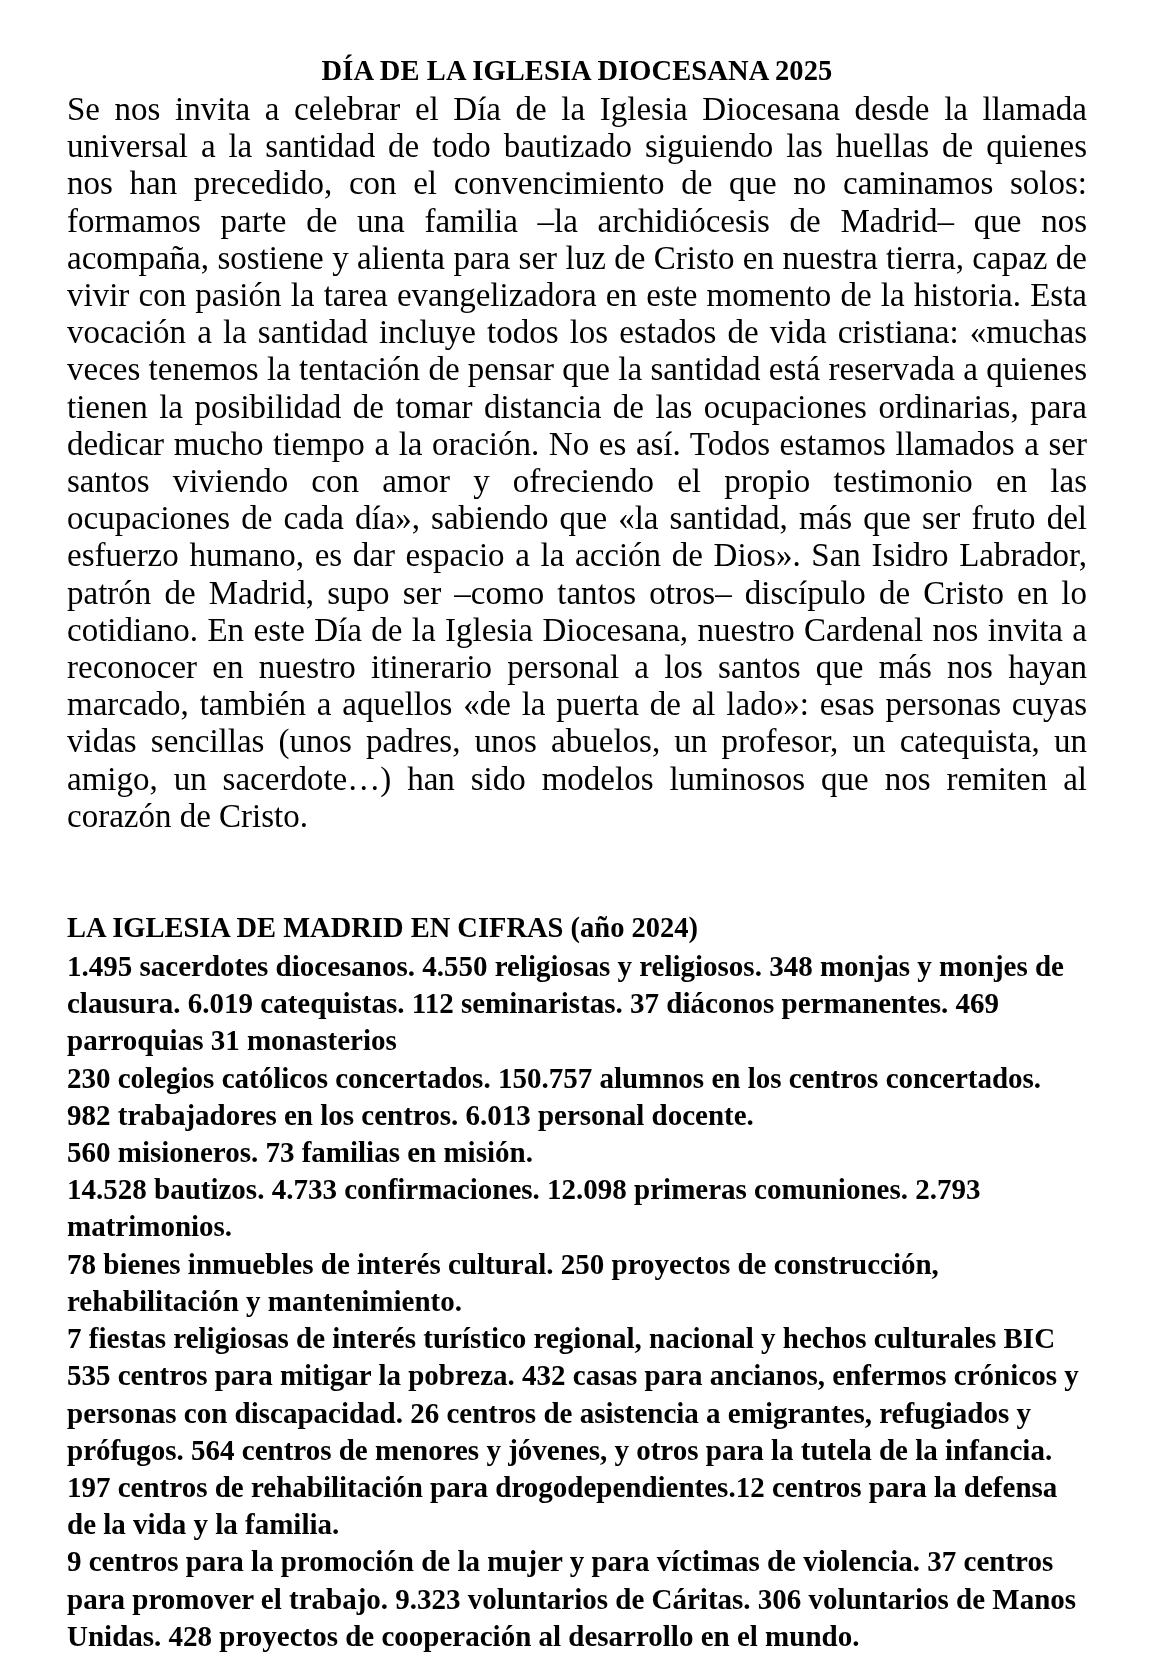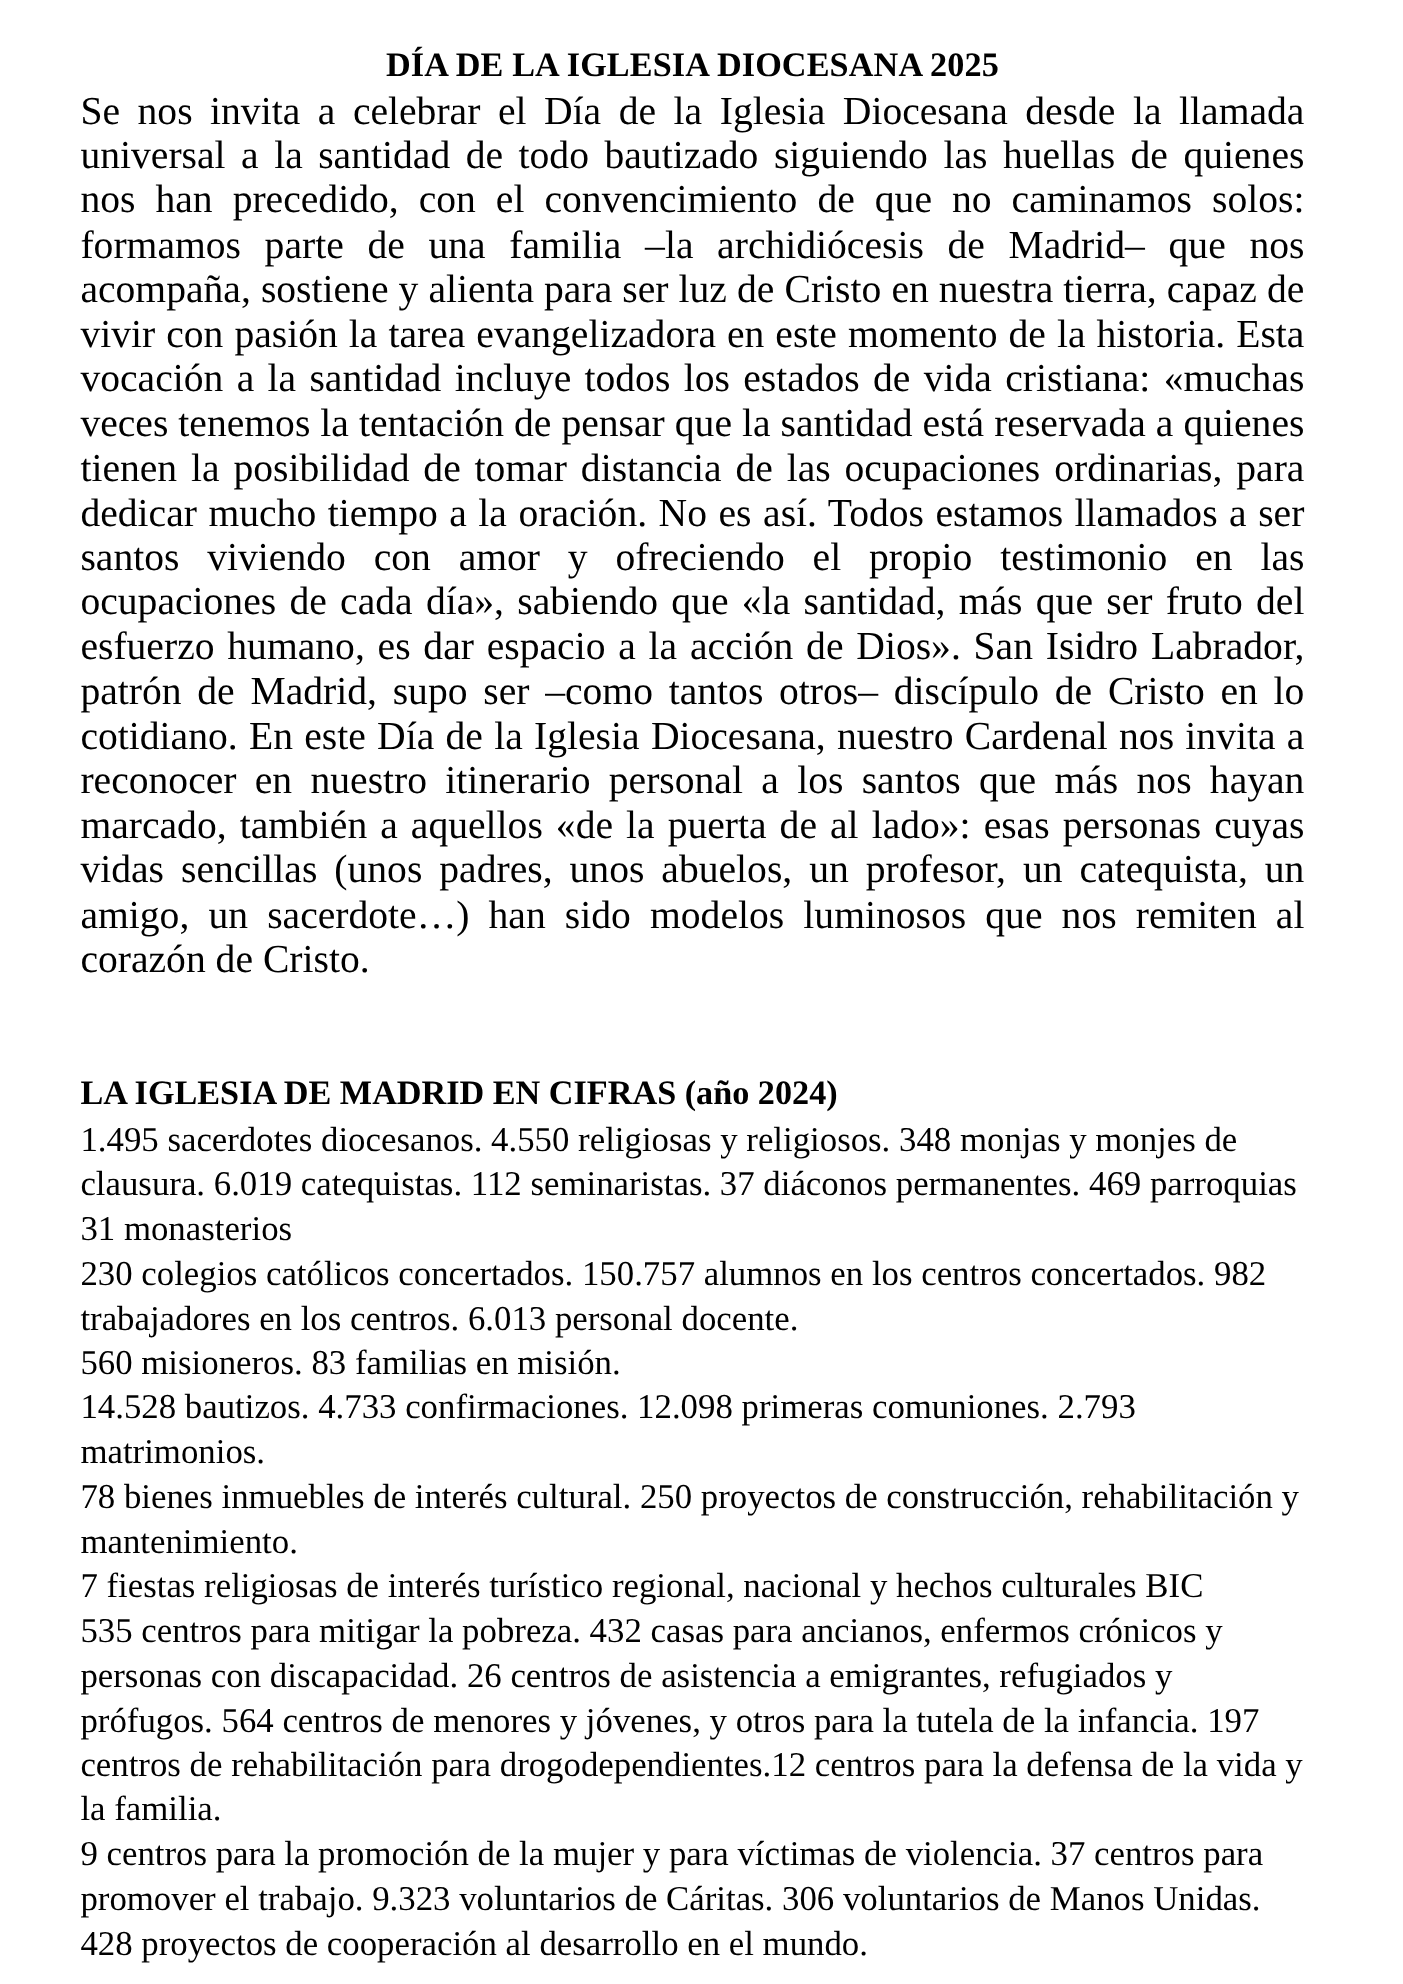--- a/index.html
+++ b/index.html
@@ -14,21 +14,21 @@
     font-family: "Liberation Serif", "DejaVu Serif", serif;
     color: #000000;
     -webkit-font-smoothing: antialiased;
   }
 
   .page {
     position: relative;
     width: 1169px;
     height: 1653px;
     box-sizing: border-box;
-    padding: 36px 82px 0 67px;
+    padding: 52px 82px 0 67px;
     overflow: hidden;
   }
 
   .doc-heading {
     text-align: center;
     font-weight: bold;
     font-size: 28.5px;
     line-height: 37px;
     margin: 0 0 2px 0;
     letter-spacing: 0.1px;
@@ -57,20 +57,21 @@
   .stats-block {
     text-align: left;
     font-size: 29px;
     line-height: 37.2px;
     margin: 0;
   }
 
   .stats-line {
     margin: 0;
     padding: 0;
+    font-weight: bold;
   }
 
   .stats-spacer {
     height: 20px;
   }
 </style>
 </head>
 <body>
 
 <div class="page">
@@ -79,21 +80,21 @@
 
   <p class="intro-paragraph">Se nos invita a celebrar el Día de la Iglesia Diocesana desde la llamada universal a la santidad de todo bautizado siguiendo las huellas de quienes nos han precedido, con el convencimiento de que no caminamos solos: formamos parte de una familia –la archidiócesis de Madrid– que nos acompaña, sostiene y alienta para ser luz de Cristo en nuestra tierra, capaz de vivir con pasión la tarea evangelizadora en este momento de la historia. Esta vocación a la santidad incluye todos los estados de vida cristiana: «muchas veces tenemos la tentación de pensar que la santidad está reservada a quienes tienen la posibilidad de tomar distancia de las ocupaciones ordinarias, para dedicar mucho tiempo a la oración. No es así. Todos estamos llamados a ser santos viviendo con amor y ofreciendo el propio testimonio en las ocupaciones de cada día», sabiendo que «la santidad, más que ser fruto del esfuerzo humano, es dar espacio a la acción de Dios». San Isidro Labrador, patrón de Madrid, supo ser –como tantos otros– discípulo de Cristo en lo cotidiano. En este Día de la Iglesia Diocesana, nuestro Cardenal nos invita a reconocer en nuestro itinerario personal a los santos que más nos hayan marcado, también a aquellos «de la puerta de al lado»: esas personas cuyas vidas sencillas (unos padres, unos abuelos, un profesor, un catequista, un amigo, un sacerdote…) han sido modelos luminosos que nos remiten al corazón de Cristo.</p>
 
   <div class="section-gap"></div>
 
   <h2 class="stats-heading">LA IGLESIA DE MADRID EN CIFRAS (año 2024)</h2>
 
   <div class="stats-block">
     <p class="stats-line">1.495 sacerdotes diocesanos. 4.550 religiosas y religiosos. 348 monjas y monjes de clausura. 6.019 catequistas. 112 seminaristas. 37 diáconos permanentes. 469 parroquias 31 monasterios</p>
     <p class="stats-line">230 colegios católicos concertados. 150.757 alumnos en los centros concertados. 982 trabajadores en los centros. 6.013 personal docente.</p>
-    <p class="stats-line">560 misioneros. 83 familias en misión.</p>
+    <p class="stats-line">560 misioneros. 73 familias en misión.</p>
     <p class="stats-line">14.528 bautizos. 4.733 confirmaciones. 12.098 primeras comuniones. 2.793 matrimonios.</p>
     <p class="stats-line">78 bienes inmuebles de interés cultural. 250 proyectos de construcción, rehabilitación y mantenimiento.</p>
     <p class="stats-line">7 fiestas religiosas de interés turístico regional, nacional y hechos culturales BIC</p>
     <p class="stats-line">535 centros para mitigar la pobreza. 432 casas para ancianos, enfermos crónicos y personas con discapacidad. 26 centros de asistencia a emigrantes, refugiados y prófugos. 564 centros de menores y jóvenes, y otros para la tutela de la infancia. 197 centros de rehabilitación para drogodependientes.12 centros para la defensa de la vida y la familia.</p>
     <p class="stats-line">9 centros para la promoción de la mujer y para víctimas de violencia. 37 centros para promover el trabajo. 9.323 voluntarios de Cáritas. 306 voluntarios de Manos Unidas. 428 proyectos de cooperación al desarrollo en el mundo.</p>
     <div class="stats-spacer"></div>
     <p class="stats-line">178.041 personas atendidas. 1.812 centros.</p>
   </div>
 
 </div>

